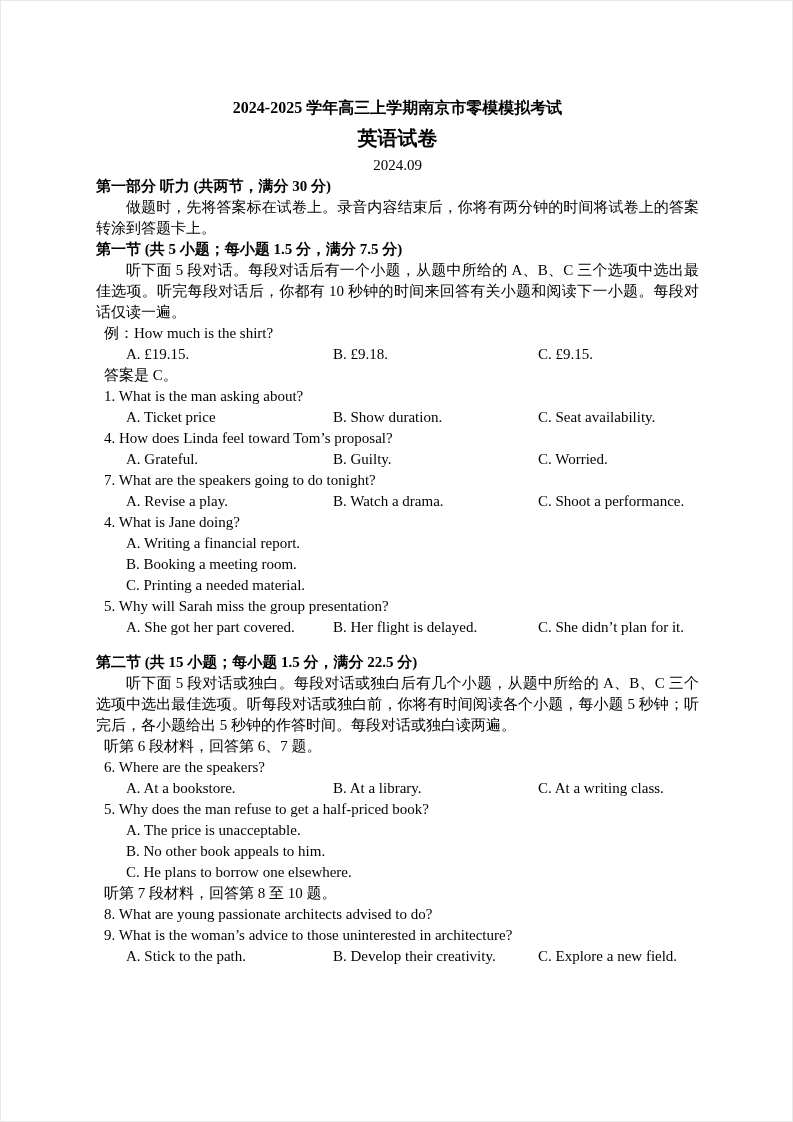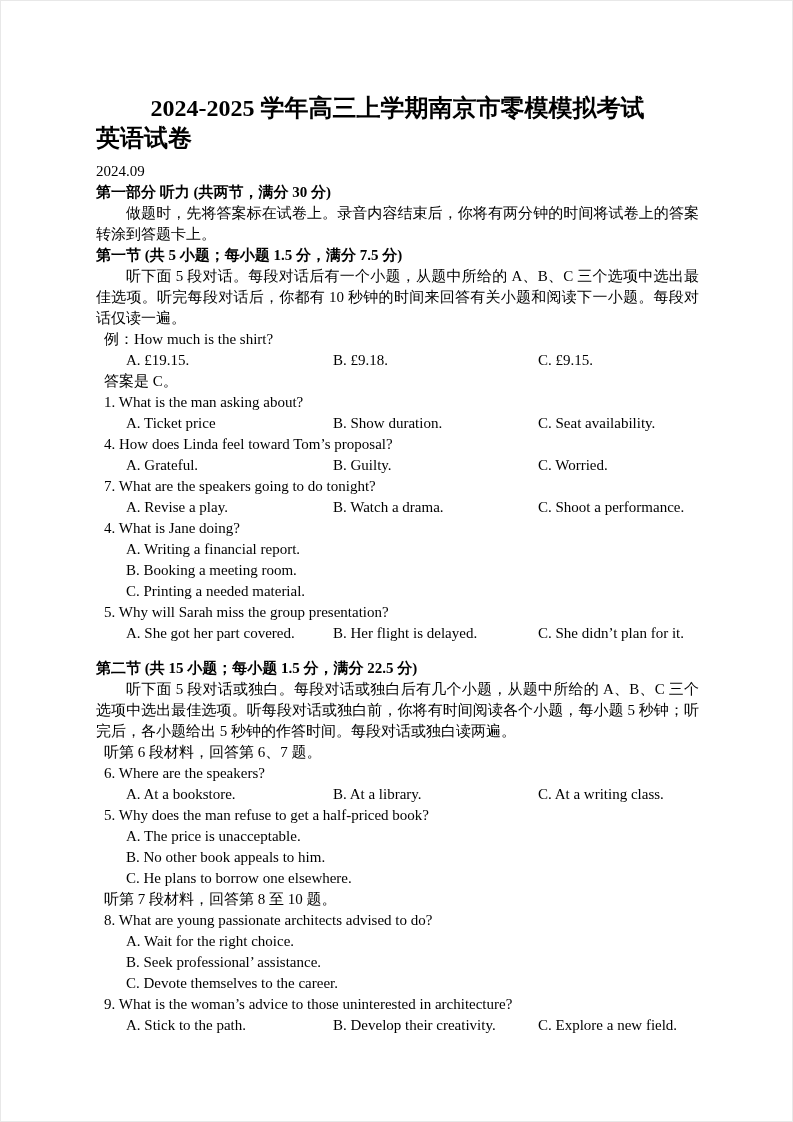--- a/index.html
+++ b/index.html
@@ -17,31 +17,32 @@
     color: #000000;
     font-family: "Liberation Serif", "DejaVu Serif", serif;
     font-size: 15px;
     line-height: 21px;
     overflow: hidden;
     border: 1px solid #e8e8e8;
   }
   .title1 {
     text-align: center;
     font-weight: bold;
-    font-size: 24px;
+    font-size: 16px;
     line-height: 30px;
   }
   .title2 {
+    text-align: center;
     font-weight: bold;
-    font-size: 24px;
+    font-size: 20px;
     line-height: 30px;
-    margin-bottom: 8px;
+    margin-bottom: 2px;
   }
   .date {
-    text-align: left;
+    text-align: center;
   }
   .heading, .heading-spaced {
     font-weight: bold;
   }
   .heading-spaced {
     margin-top: 14px;
   }
   .para {
     text-indent: 2em;
     text-align: justify;
@@ -120,24 +121,19 @@
       <span class="opt-c">C. At a writing class.</span>
     </div>
     <div class="question">5. Why does the man refuse to get a half-priced book?</div>
     <div>
       <div class="stacked-opt">A. The price is unacceptable.</div>
       <div class="stacked-opt">B. No other book appeals to him.</div>
       <div class="stacked-opt">C. He plans to borrow one elsewhere.</div>
     </div>
     <div class="line">听第 7 段材料，回答第 8 至 10 题。</div>
     <div class="question">8. What are young passionate architects advised to do?</div>
-    <div>
-      <div class="stacked-opt">A. Wait for the right choice.</div>
-      <div class="stacked-opt">B. Seek professional’ assistance.</div>
-      <div class="stacked-opt">C. Devote themselves to the career.</div>
-    </div>
     <div class="question">9. What is the woman’s advice to those uninterested in architecture?</div>
     <div class="optrow">
       <span class="opt-a">A. Stick to the path.</span>
       <span class="opt-b">B. Develop their creativity.</span>
       <span class="opt-c">C. Explore a new field.</span>
     </div>
   </div>
 
 </body></html>

